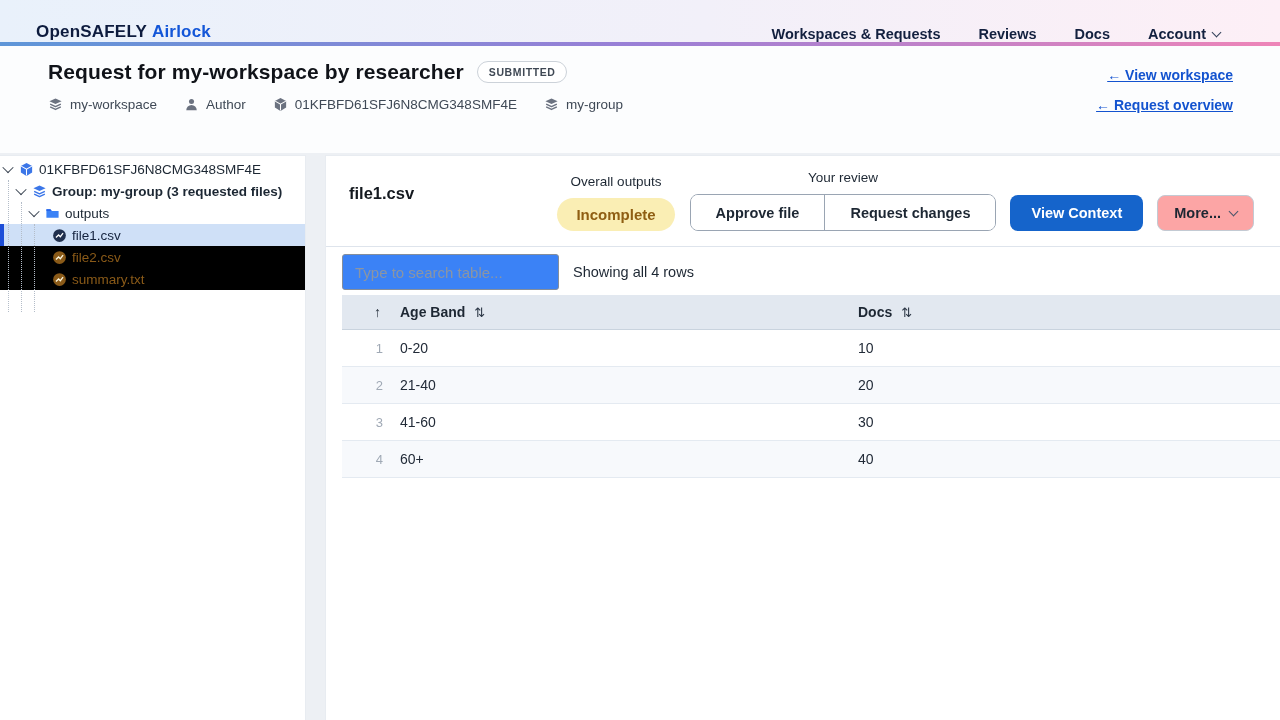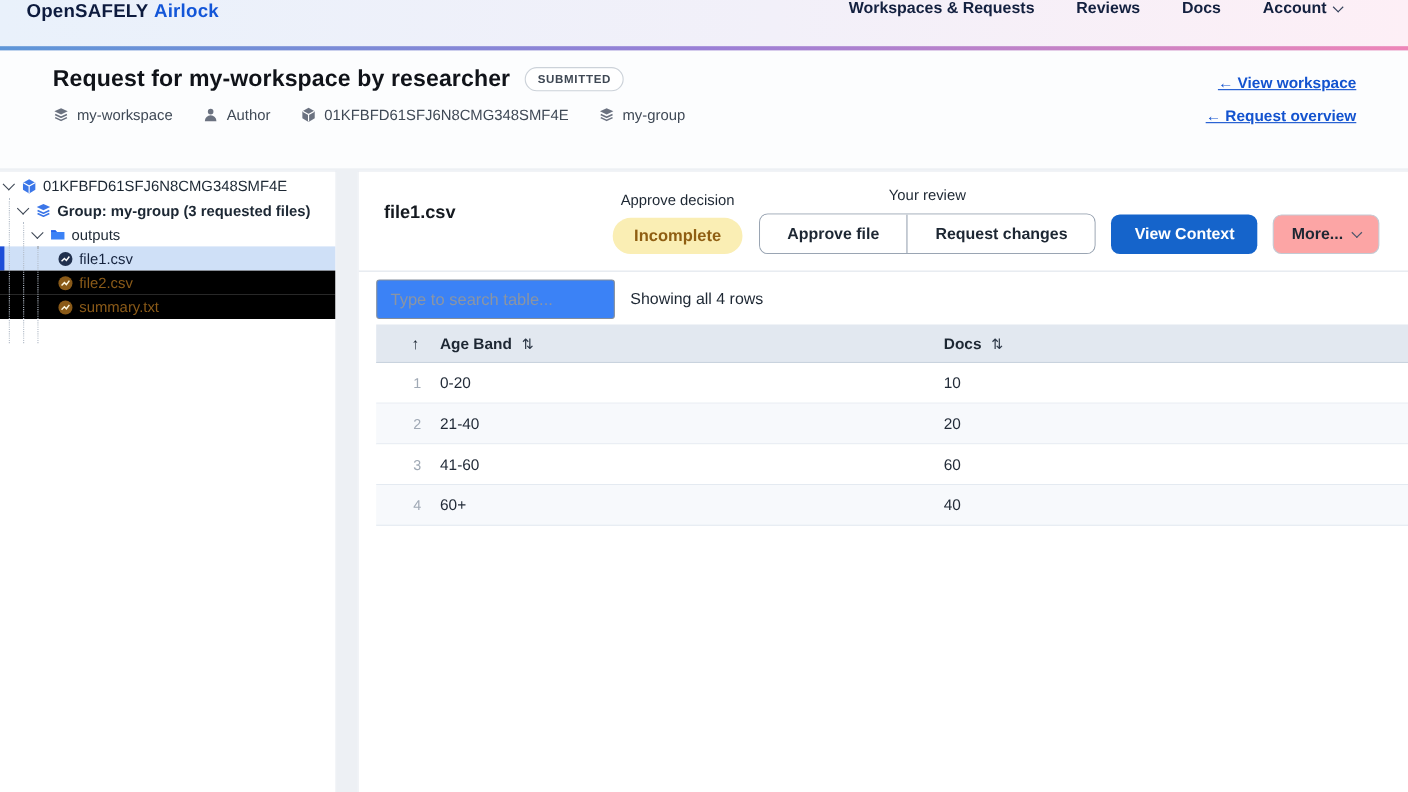--- a/index.html
+++ b/index.html
@@ -1,21 +1,21 @@
 <!DOCTYPE html>
 <html><head>
 <meta charset="utf-8">
 <style>
   * { margin:0; padding:0; box-sizing:border-box; }
   html,body { width:1280px; height:720px; overflow:hidden; }
   body { font-family:"Liberation Sans", sans-serif; background:#edf0f4; color:#1d2733; }
 
   
-  .topnav { height:42px; display:flex; align-items:flex-start; justify-content:space-between;
-            padding:0 60px 0 24px;
+  .topnav { height:42px; display:flex; align-items:flex-end; justify-content:space-between;
+            padding:0 60px 0 36px;
             background:linear-gradient(90deg,#e9f1fb 0%,#f2f0f9 55%,#fdeff6 100%); }
   .brand { font-size:17px; font-weight:800; letter-spacing:.2px; cursor:pointer; }
   .brand .b1 { color:#0d1b3e; }
   .brand .b2 { color:#1356d8; margin-left:5px; }
   .topnav nav { display:flex; align-items:center; gap:38px; }
   .navlink { font-size:14.5px; font-weight:700; color:#13203f; text-decoration:none; cursor:pointer;
              display:flex; align-items:center; gap:7px; }
   .chev { width:7px; height:7px; border-right:1.7px solid #33405a; border-bottom:1.7px solid #33405a;
           transform:rotate(45deg); margin-top:-4px; display:inline-block; }
   .grad-bar { height:4px; background:linear-gradient(90deg,#5e96d8 0%,#9a7fd6 50%,#ee85b8 100%); }
@@ -235,21 +235,21 @@
       <div class="guide g1"></div>
       <div class="guide g2"></div>
     </div>
   </aside>
 
   <main class="main-panel">
 
     <div class="toolbar">
       <div class="file-title">file1.csv</div>
       <div class="ctl-col col-decision">
-        <div class="ctl-label">Approve decision</div>
+        <div class="ctl-label">Overall outputs</div>
         <div class="pill-incomplete">Incomplete</div>
       </div>
       <div class="ctl-col col-review">
         <div class="ctl-label">Your review</div>
         <div class="seg-group">
           <button class="seg-btn">Approve file</button>
           <button class="seg-btn">Request changes</button>
         </div>
       </div>
       <button class="btn-primary">View Context</button>
@@ -284,21 +284,21 @@
         <div class="c-mean">10</div>
       </div>
       <div class="trow-d alt">
         <div class="c-num">2</div>
         <div class="c-age">21-40</div>
         <div class="c-mean">20</div>
       </div>
       <div class="trow-d">
         <div class="c-num">3</div>
         <div class="c-age">41-60</div>
-        <div class="c-mean">60</div>
+        <div class="c-mean">30</div>
       </div>
       <div class="trow-d alt">
         <div class="c-num">4</div>
         <div class="c-age">60+</div>
         <div class="c-mean">40</div>
       </div>
     </div>
 
   </main>
 </div>

